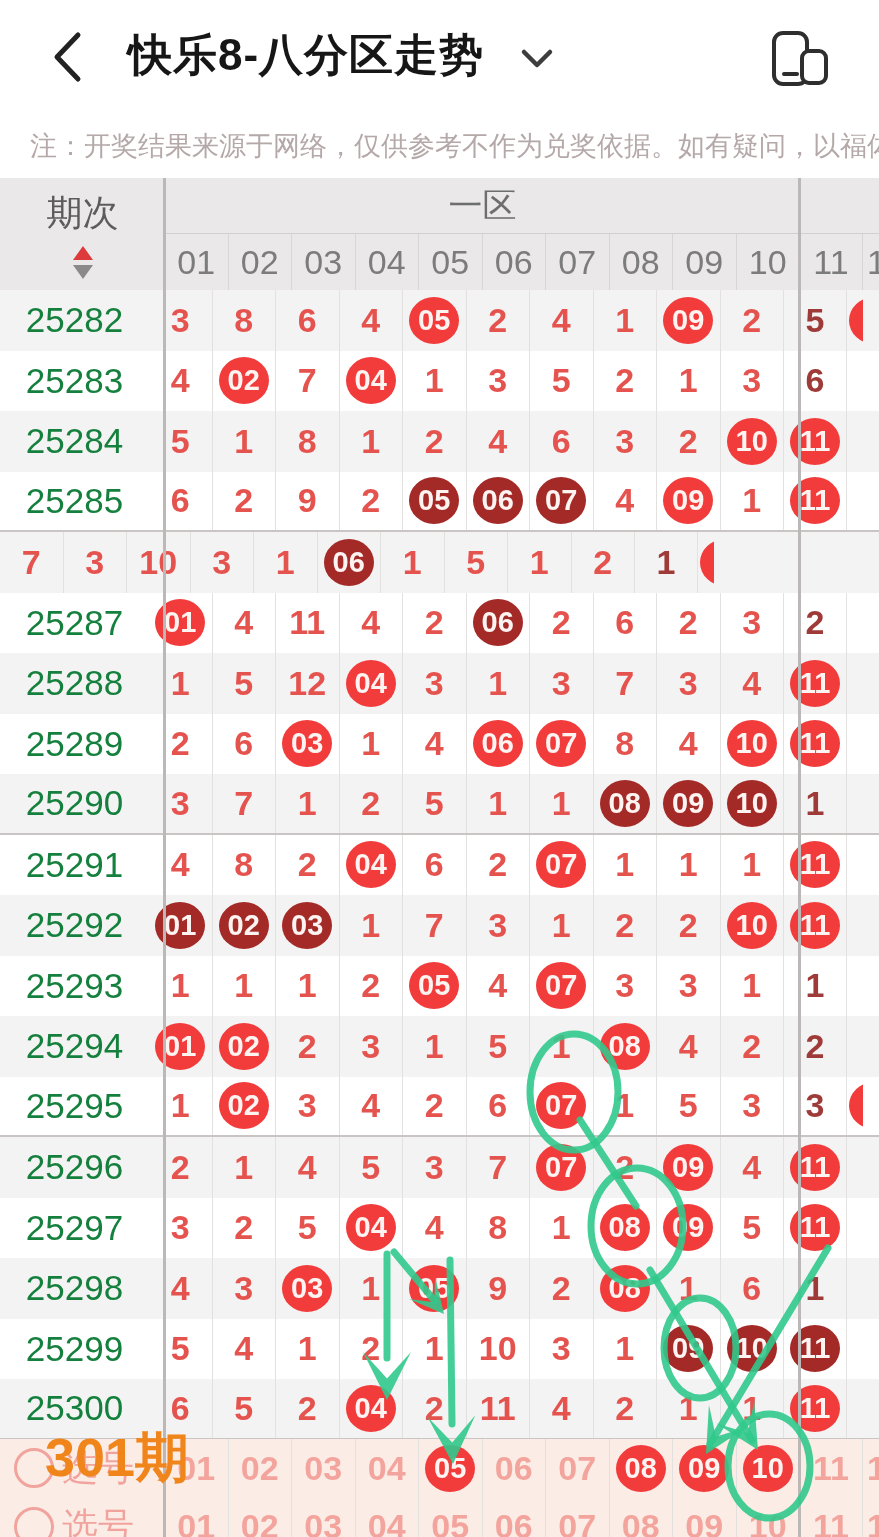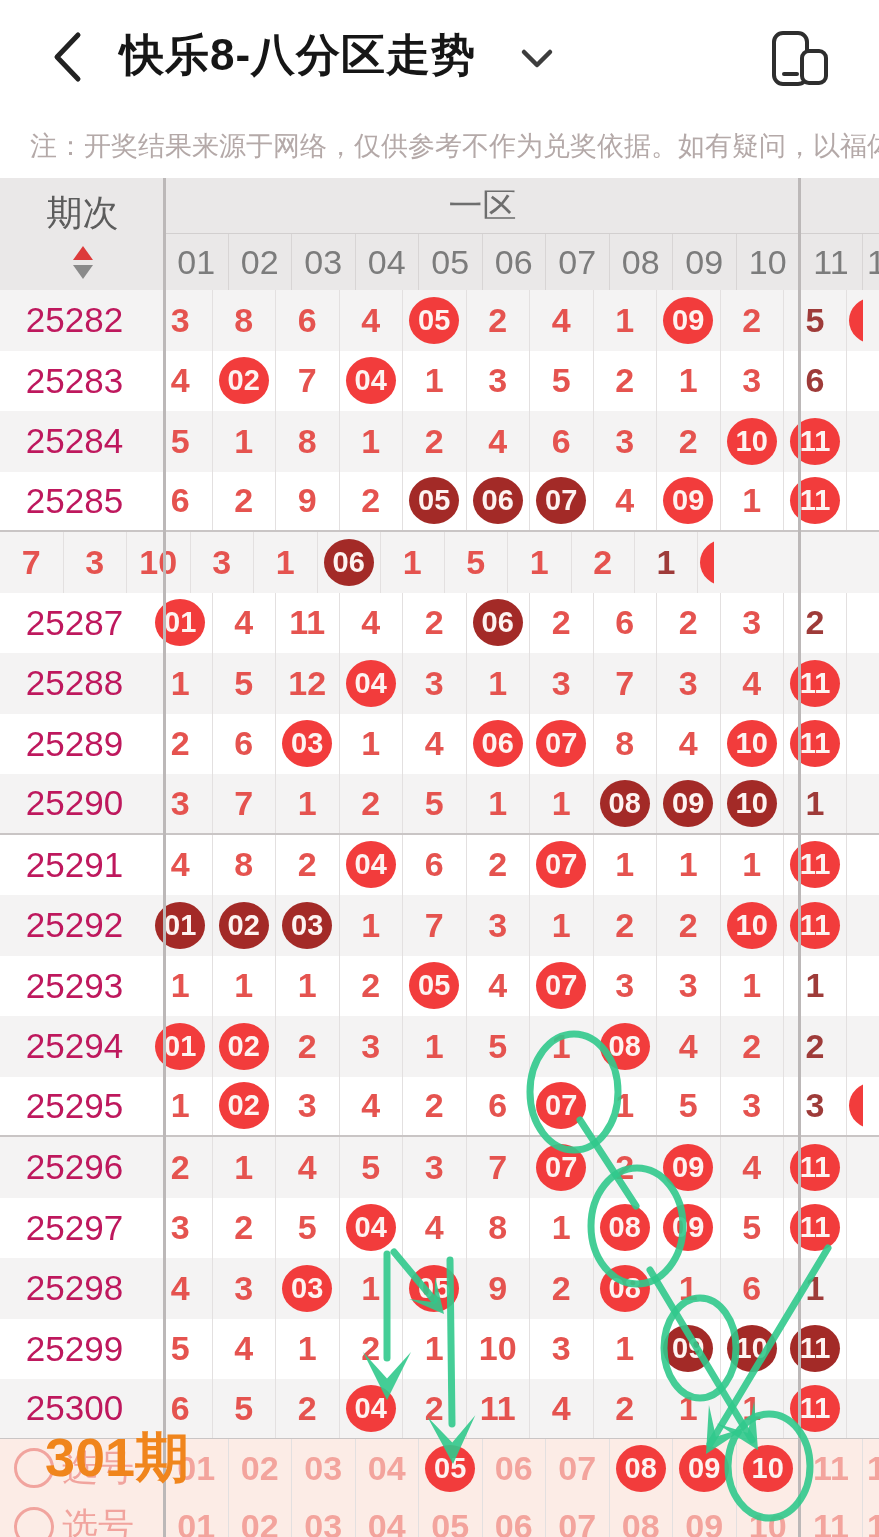--- a/index.html
+++ b/index.html
@@ -2,21 +2,21 @@
 <html><head>
 <meta charset="utf-8">
 <style>
   html,body{margin:0;padding:0;background:#888;}
   .app{position:relative;width:879px;height:1537px;background:#fff;overflow:hidden;
        font-family:"Liberation Sans","DejaVu Sans",sans-serif;}
 
   
   .topbar{position:absolute;top:0;left:0;width:879px;height:115px;background:#fff;}
   .backbtn{position:absolute;left:50px;top:30px;width:34px;height:54px;cursor:pointer;}
-  .title{position:absolute;left:120px;top:26px;font-size:44px;font-weight:bold;color:#161616;
+  .title{position:absolute;left:128px;top:26px;font-size:44px;font-weight:bold;color:#161616;
          letter-spacing:1px;white-space:nowrap;}
   .caret{position:absolute;left:520px;top:48px;width:34px;height:22px;}
   .winicon{position:absolute;left:771px;top:30px;width:58px;height:60px;cursor:pointer;}
 
   
   .note{position:absolute;top:128px;left:30px;width:849px;font-size:27px;color:#b4a9a8;
         white-space:nowrap;overflow:hidden;}
 
   
   .thead{position:absolute;top:178px;left:0;width:879px;height:112px;background:#eae8e8;}
@@ -38,21 +38,21 @@
   .collabel.c11{width:63px;}
   .collabel.sliver{width:16px;border-right:none;justify-content:flex-start;overflow:hidden;padding-left:4px;}
   .thead{border-bottom:1px solid #cfcccc;}
 
   .tbody{position:absolute;top:290px;left:0;width:879px;}
   .trow{box-sizing:border-box;display:flex;width:879px;height:60.5px;}
   .trow:nth-child(odd){background:#f4f3f3;}
   .trow:nth-child(even){background:#ffffff;}
   .trow.group{border-bottom:2px solid #c9c5c5;}
   .pcell{box-sizing:border-box;width:149px;display:flex;align-items:center;justify-content:center;
-         font-size:35px;color:#be185d;}
+         font-size:35px;color:#15803d;}
   .cell{box-sizing:border-box;width:63.5px;display:flex;align-items:center;justify-content:center;
         border-right:1px solid #e3e0e0;}
   .cell.c11{width:63px;}
   .cell.sliver{width:16px;border-right:none;justify-content:flex-start;overflow:hidden;}
   .num{font-size:34px;font-weight:bold;}
   .num.z1{color:#e5534f;}
   .num.z2{color:#9e3b39;}
   .num.pink{color:#f3a49d;}
   .ball{width:50px;height:47px;border-radius:50%;background:#f23c3c;color:#fdf3f1;
         display:flex;align-items:center;justify-content:center;font-size:29px;font-weight:bold;

